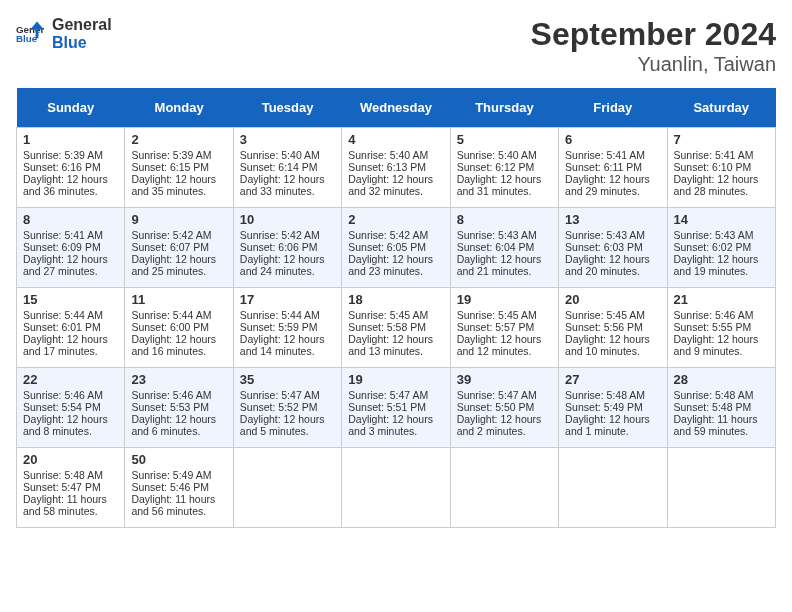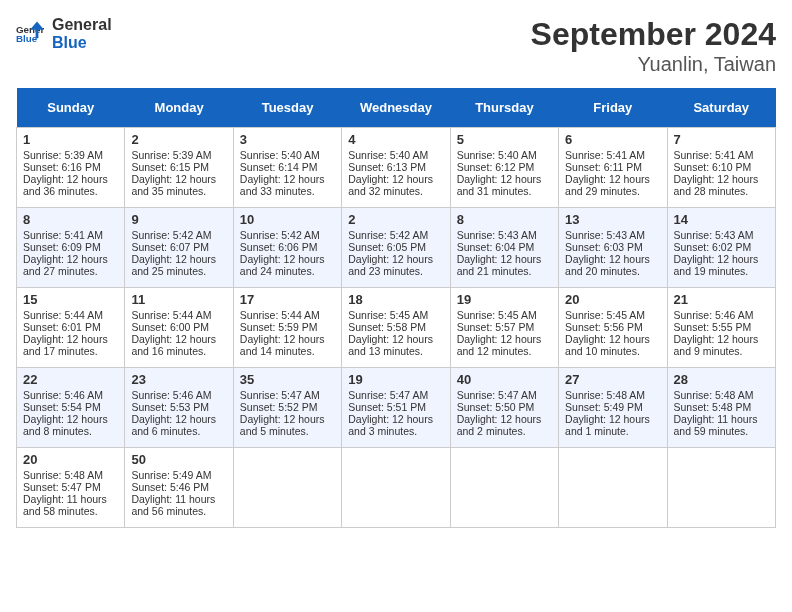--- a/index.html
+++ b/index.html
@@ -133,21 +133,21 @@
         <td><span class="day-num">18</span>Sunrise: 5:45 AM<br>Sunset: 5:58 PM<br>Daylight: 12 hours<br>and 13 minutes.</td>
         <td><span class="day-num">19</span>Sunrise: 5:45 AM<br>Sunset: 5:57 PM<br>Daylight: 12 hours<br>and 12 minutes.</td>
         <td><span class="day-num">20</span>Sunrise: 5:45 AM<br>Sunset: 5:56 PM<br>Daylight: 12 hours<br>and 10 minutes.</td>
         <td><span class="day-num">21</span>Sunrise: 5:46 AM<br>Sunset: 5:55 PM<br>Daylight: 12 hours<br>and 9 minutes.</td>
       </tr>
       <tr>
         <td><span class="day-num">22</span>Sunrise: 5:46 AM<br>Sunset: 5:54 PM<br>Daylight: 12 hours<br>and 8 minutes.</td>
         <td><span class="day-num">23</span>Sunrise: 5:46 AM<br>Sunset: 5:53 PM<br>Daylight: 12 hours<br>and 6 minutes.</td>
         <td><span class="day-num">35</span>Sunrise: 5:47 AM<br>Sunset: 5:52 PM<br>Daylight: 12 hours<br>and 5 minutes.</td>
         <td><span class="day-num">19</span>Sunrise: 5:47 AM<br>Sunset: 5:51 PM<br>Daylight: 12 hours<br>and 3 minutes.</td>
-        <td><span class="day-num">40</span>Sunrise: 5:47 AM<br>Sunset: 5:50 PM<br>Daylight: 12 hours<br>and 2 minutes.</td>
+        <td><span class="day-num">39</span>Sunrise: 5:47 AM<br>Sunset: 5:50 PM<br>Daylight: 12 hours<br>and 2 minutes.</td>
         <td><span class="day-num">27</span>Sunrise: 5:48 AM<br>Sunset: 5:49 PM<br>Daylight: 12 hours<br>and 1 minute.</td>
         <td><span class="day-num">28</span>Sunrise: 5:48 AM<br>Sunset: 5:48 PM<br>Daylight: 11 hours<br>and 59 minutes.</td>
       </tr>
       <tr>
         <td><span class="day-num">20</span>Sunrise: 5:48 AM<br>Sunset: 5:47 PM<br>Daylight: 11 hours<br>and 58 minutes.</td>
         <td><span class="day-num">50</span>Sunrise: 5:49 AM<br>Sunset: 5:46 PM<br>Daylight: 11 hours<br>and 56 minutes.</td>
         <td class="empty-cell"></td>
         <td class="empty-cell"></td>
         <td class="empty-cell"></td>
         <td class="empty-cell"></td>

